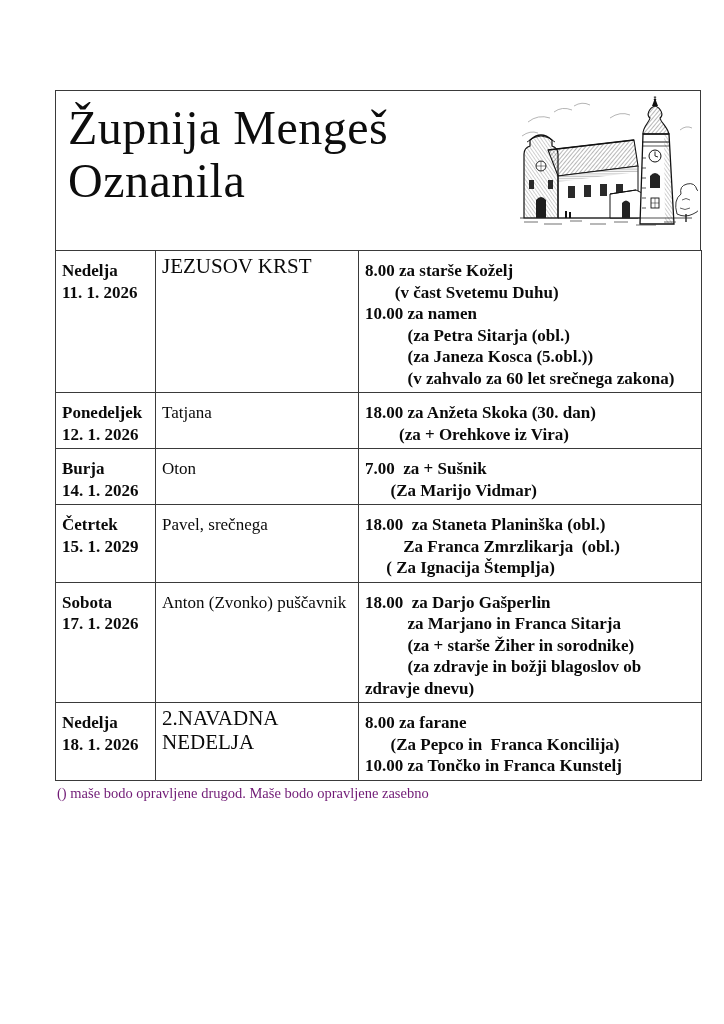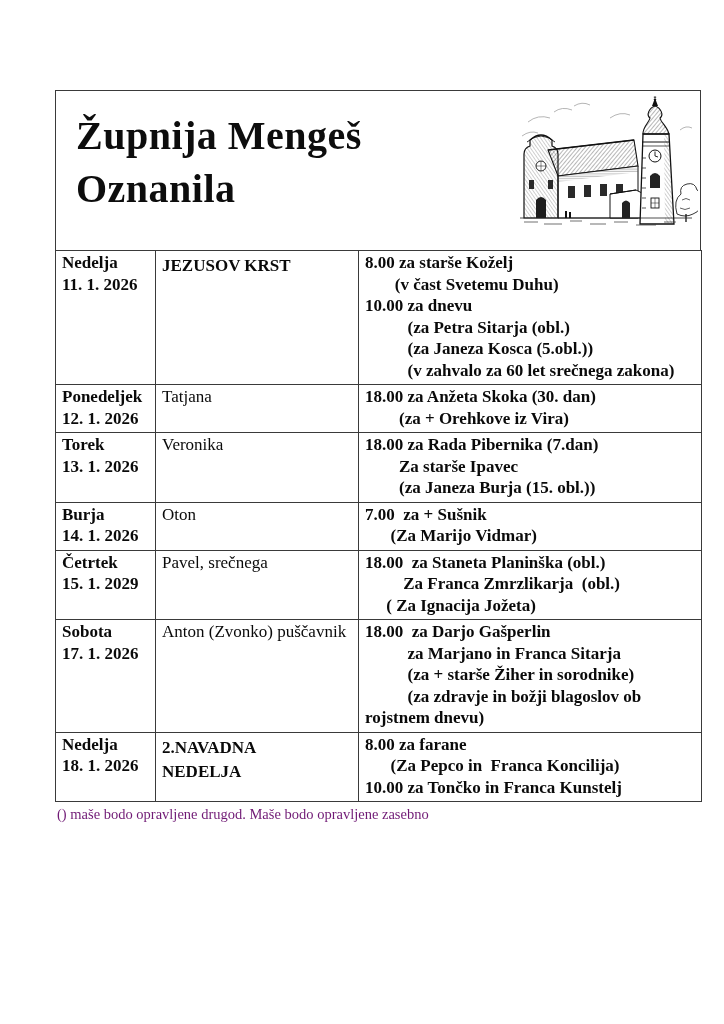--- a/index.html
+++ b/index.html
@@ -24,55 +24,55 @@
   }
   .header {
     position: relative;
     box-sizing: border-box;
     border: 1.6px solid #3a3a3a;
     border-bottom: none;
     height: 160px;
     background: #fff;
   }
   .title {
-    margin: 12px;
+    margin: 4px;
     padding: 6px 0 0 8px;
-    font-size: 40px;
+    font-size: 48px;
     line-height: 53px;
-    font-weight: bold;
+    font-weight: normal;
     color: #0d0d0d;
     letter-spacing: 0.5px;
   }
   .title span { display: block; }
   .church {
     position: absolute;
     top: 5px;
     right: 2px;
   }
   table.schedule {
     border-collapse: collapse;
     table-layout: fixed;
     width: 646px;
   }
   table.schedule td {
     border: 1.6px solid #3a3a3a;
     vertical-align: top;
-    padding: 1px 4px 3px 6px;
+    padding: 9px 4px 3px 6px;
     font-size: 17px;
     line-height: 21.5px;
     overflow: hidden;
   }
   col.w1 { width: 100px; }
   col.w2 { width: 203px; }
   col.w3 { width: 343px; }
   td.c-day { font-weight: bold; }
   td.c-feast { font-size: 17px; }
   td.c-feast.bold {
-    font-weight: bold;
-    font-size: 17px;
+    font-weight: normal;
+    font-size: 21px;
     line-height: 24px;
     padding-top: 3px;
   }
   td.c-mass div { white-space: pre-wrap; font-weight: bold; }
   .footnote {
     font-size: 14.5px;
     line-height: 19px;
     padding: 3px 0 0 2px;
     color: #701a75;
   }
@@ -163,55 +163,41 @@
             <td class="c-day">
               <div>Nedelja</div>
               <div>11. 1. 2026</div>
             </td>
             <td class="c-feast bold">
               <div>JEZUSOV KRST</div>
             </td>
             <td class="c-mass">
               <div>8.00 za starše Koželj</div>
               <div>       (v čast Svetemu Duhu)</div>
-              <div>10.00 za dnevu</div>
+              <div>10.00 za namen</div>
               <div>          (za Petra Sitarja (obl.)</div>
               <div>          (za Janeza Kosca (5.obl.))</div>
               <div>          (v zahvalo za 60 let srečnega zakona)</div>
             </td>
           </tr>
           <tr>
             <td class="c-day">
               <div>Ponedeljek</div>
               <div>12. 1. 2026</div>
             </td>
             <td class="c-feast">
               <div>Tatjana</div>
             </td>
             <td class="c-mass">
               <div>18.00 za Anžeta Skoka (30. dan)</div>
               <div>        (za + Orehkove iz Vira)</div>
             </td>
           </tr>
           <tr>
             <td class="c-day">
-              <div>Torek</div>
-              <div>13. 1. 2026</div>
-            </td>
-            <td class="c-feast">
-              <div>Veronika</div>
-            </td>
-            <td class="c-mass">
-              <div>18.00 za Rada Pibernika (7.dan)</div>
-              <div>        Za starše Ipavec</div>
-              <div>        (za Janeza Burja (15. obl.))</div>
-            </td>
-          </tr>
-          <tr>
-            <td class="c-day">
               <div>Burja</div>
               <div>14. 1. 2026</div>
             </td>
             <td class="c-feast">
               <div>Oton</div>
             </td>
             <td class="c-mass">
               <div>7.00  za + Sušnik</div>
               <div>      (Za Marijo Vidmar)</div>
             </td>
@@ -220,37 +206,37 @@
             <td class="c-day">
               <div>Četrtek</div>
               <div>15. 1. 2029</div>
             </td>
             <td class="c-feast">
               <div>Pavel, srečnega</div>
             </td>
             <td class="c-mass">
               <div>18.00  za Staneta Planinška (obl.)</div>
               <div>         Za Franca Zmrzlikarja  (obl.)</div>
-              <div>     ( Za Ignacija Jožeta)</div>
+              <div>     ( Za Ignacija Štemplja)</div>
             </td>
           </tr>
           <tr>
             <td class="c-day">
               <div>Sobota</div>
               <div>17. 1. 2026</div>
             </td>
             <td class="c-feast">
               <div>Anton (Zvonko) puščavnik</div>
             </td>
             <td class="c-mass">
               <div>18.00  za Darjo Gašperlin</div>
               <div>          za Marjano in Franca Sitarja</div>
               <div>          (za + starše Žiher in sorodnike)</div>
               <div>          (za zdravje in božji blagoslov ob</div>
-              <div>rojstnem dnevu)</div>
+              <div>zdravje dnevu)</div>
             </td>
           </tr>
           <tr>
             <td class="c-day">
               <div>Nedelja</div>
               <div>18. 1. 2026</div>
             </td>
             <td class="c-feast bold">
               <div>2.NAVADNA</div>
               <div>NEDELJA</div>

